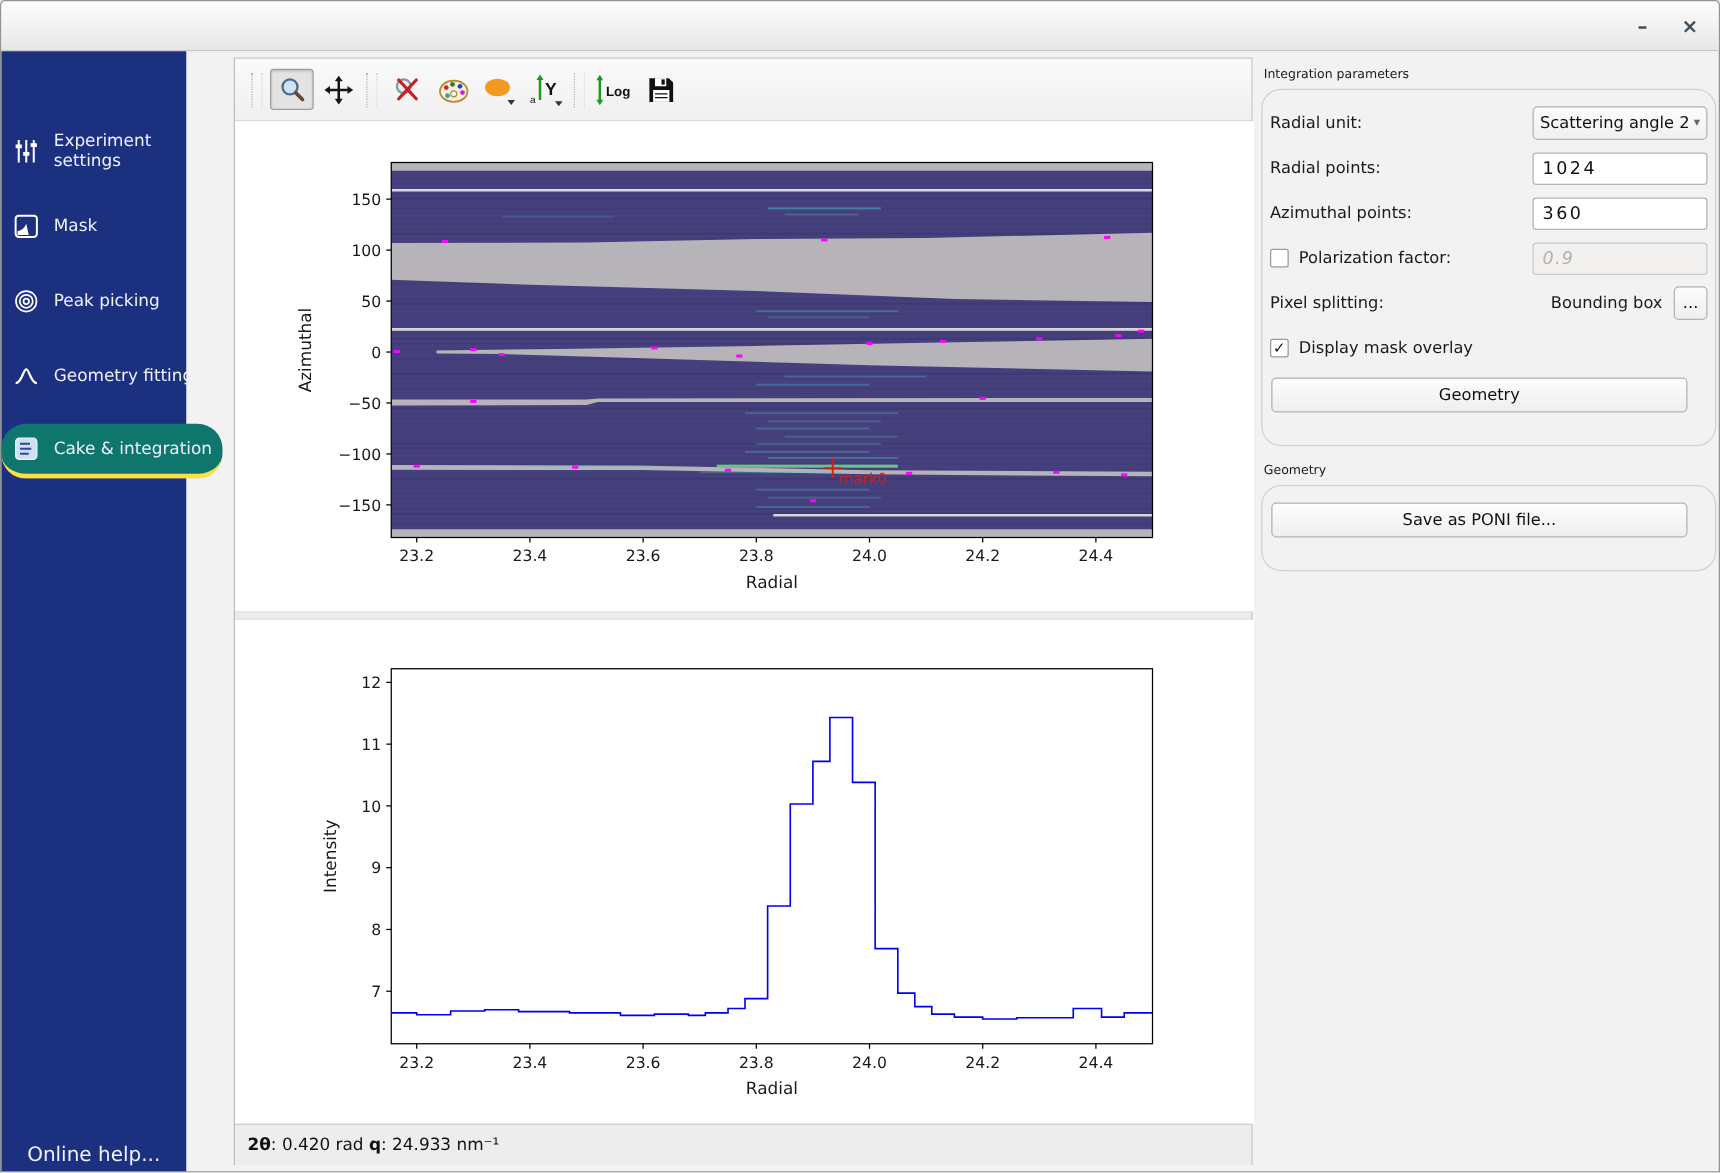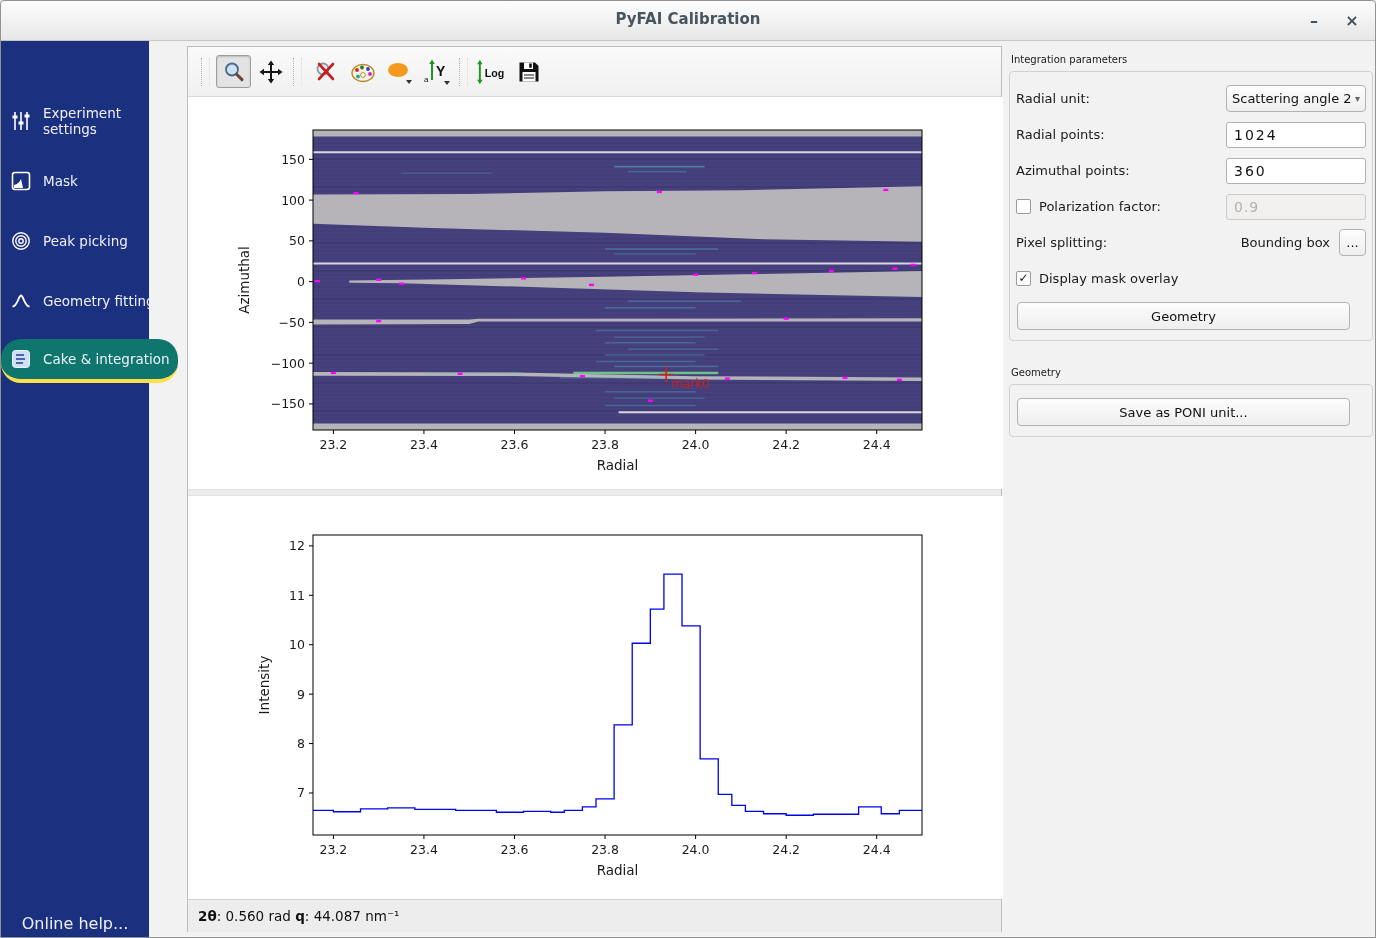--- a/index.html
+++ b/index.html
@@ -32,42 +32,41 @@
   .splitter { position:absolute; left:0; top:442px; width:100%; height:7px; background:#ececec; border-top:1px solid #e2e2e2; border-bottom:1px solid #e2e2e2; }
   #plot1d { top:449px; width:815px; height:403px; }
   .statusbar { position:absolute; left:0; top:852px; width:100%; height:33px; background:#ededed; border-top:1px solid #cfcfcf; font-size:13.5px; color:#111; line-height:32px; padding-left:10px; }
   svg text.tick { font-family:"DejaVu Sans",sans-serif; font-size:12.5px; fill:#1a1a1a; }
   svg text.axlabel { font-family:"DejaVu Sans",sans-serif; font-size:13.5px; fill:#1a1a1a; }
   svg text.marklabel { font-family:"DejaVu Sans",sans-serif; font-size:12px; fill:#d2201b; }
 
   
   .rightpanel { position:absolute; left:1008px; top:45px; width:364px; height:886px; }
   .group-title { font-size:10px; color:#1a1a1a; margin:8px 0 6px 2px; }
-  .groupbox { border:1px solid #d3d1cf; border-radius:4px; padding:13px 6px 10px 6px; margin-bottom:26px; }
+  .groupbox { border:1px solid #d3d1cf; border-radius:16px; padding:13px 6px 26px 6px; margin-bottom:14px; }
   .row { display:flex; align-items:center; margin-bottom:9px; height:27px; }
   .row .lbl { font-size:13px; color:#1a1a1a; flex:1; }
   .combo { width:140px; height:27px; background:linear-gradient(#fdfdfd,#efefef); border:1px solid #b4b2b0; border-radius:4px; display:flex; align-items:center; padding:0 5px; font-size:13px; color:#111; }
   .combo .ctext { flex:1; white-space:nowrap; overflow:hidden; }
   .combo .caret { color:#666; font-size:10px; margin-left:4px; }
   input.field { width:140px; height:26px; border:1px solid #b4b2b0; border-radius:3px; background:#fff; font-family:"DejaVu Sans",sans-serif; font-size:14px; padding:0 7px; color:#111; letter-spacing:2px; }
-  input.field:disabled { background:#f1f0ef; color:#b3b1af; border-color:#cccac8; letter-spacing:1px; }
+  input.field:disabled { background:#f1f0ef; color:#b3b1af; border-color:#cccac8; letter-spacing:1px;font-style:italic; }
   .checkbox { width:15px; height:15px; background:#fff; border:1px solid #9a9a9a; border-radius:2px; margin-right:8px; flex:none; font-size:12px; line-height:13px; text-align:center; font-weight:bold; color:#111; }
   .val { font-size:13px; color:#1a1a1a; margin-right:9px; }
   .btn { background:linear-gradient(#fdfdfd,#efeeee); border:1px solid #b4b2b0; border-radius:4px; font-family:"DejaVu Sans",sans-serif; font-size:13px; color:#111; }
   .btn.small { width:27px; height:27px; }
   .btn.wide { width:333px; height:28px; margin-left:1px; }
   .cb-row { margin-bottom:10px; }
 </style>
 </head>
 <body>
 
 <div class="window">
 
   <div class="titlebar">
-    <span class="title">PyFAI Calibration</span>
     <span class="winbtn min">–</span>
     <span class="winbtn close">×</span>
   </div>
 
   <nav class="sidebar">
     <div class="side-item" style="top:58px">
       <span class="sicon">
         <svg width="20" height="20" viewBox="0 0 20 20">
             <g stroke="#fff" stroke-width="1.6">
               <line x1="4" y1="1" x2="4" y2="19"></line>
@@ -412,21 +411,21 @@
         <text x="81" y="189" text-anchor="middle" class="axlabel" transform="rotate(-90 81 189)">Intensity</text>
         <defs>
           <clipPath id="clip1d">
             <rect x="125" y="39" width="609" height="300"></rect>
           </clipPath>
         </defs>
         <path d="M 125 314.2883031301483 H 145.37546468401405 V 315.77100494233935 H 172.54275092936825 V 312.8056013179572 H 199.71003717472087 V 311.8171334431631 H 226.87732342007348 V 313.2998352553542 H 267.62825278810317 V 314.2883031301483 H 308.37918215613286 V 316.2652388797364 H 335.5464684014871 V 315.27677100494236 H 362.7137546468397 V 316.2652388797364 H 376.2973977695168 V 314.2883031301483 H 394.4089219330852 V 310.82866556836905 H 407.9925650557623 V 302.9209225700165 H 426.1040892193307 V 228.78583196046128 H 444.2156133828991 V 147.23723228995064 H 462.32713754646755 V 113.13509060955519 H 475.91078066914463 V 78.04448105436578 H 494.0223048327131 V 129.93904448105434 H 512.133828996283 V 262.88797364085667 H 530.2453531598514 V 298.4728171334432 H 543.828996282527 V 309.3459637561779 H 557.412639405204 V 315.27677100494236 H 575.5241635687725 V 317.74794069192757 H 598.1635687732337 V 319.23064250411863 H 625.330855018588 V 318.24217462932455 H 670.609665427509 V 310.82866556836905 H 693.2490706319703 V 317.74794069192757 H 711.3605947955386 V 314.2883031301483 H 734" fill="none" stroke="#0000f0" stroke-width="1.3" clip-path="url(#clip1d)"></path>
       </svg>
 
     <div class="statusbar">
-      <b>2θ</b><span>: 0.560 rad </span><b>q</b><span>: 44.087 nm⁻¹</span>
+      <b>2θ</b><span>: 0.420 rad </span><b>q</b><span>: 24.933 nm⁻¹</span>
     </div>
   </section>
 
   <aside class="rightpanel">
     <div class="group-title">Integration parameters</div>
     <div class="groupbox">
       <div class="row">
         <span class="lbl">Radial unit:</span>
         <div class="combo">
           <span class="ctext">Scattering angle 2θ (rad)</span>
@@ -453,17 +452,17 @@
       </div>
       <div class="row cb-row">
         <span class="checkbox"><span>✓</span></span>
         <span class="lbl">Display mask overlay</span>
       </div>
       <button class="btn wide">Geometry</button>
     </div>
 
     <div class="group-title">Geometry</div>
     <div class="groupbox">
-      <button class="btn wide">Save as PONI unit...</button>
+      <button class="btn wide">Save as PONI file...</button>
     </div>
   </aside>
 
 </div>
 
 </body></html>

